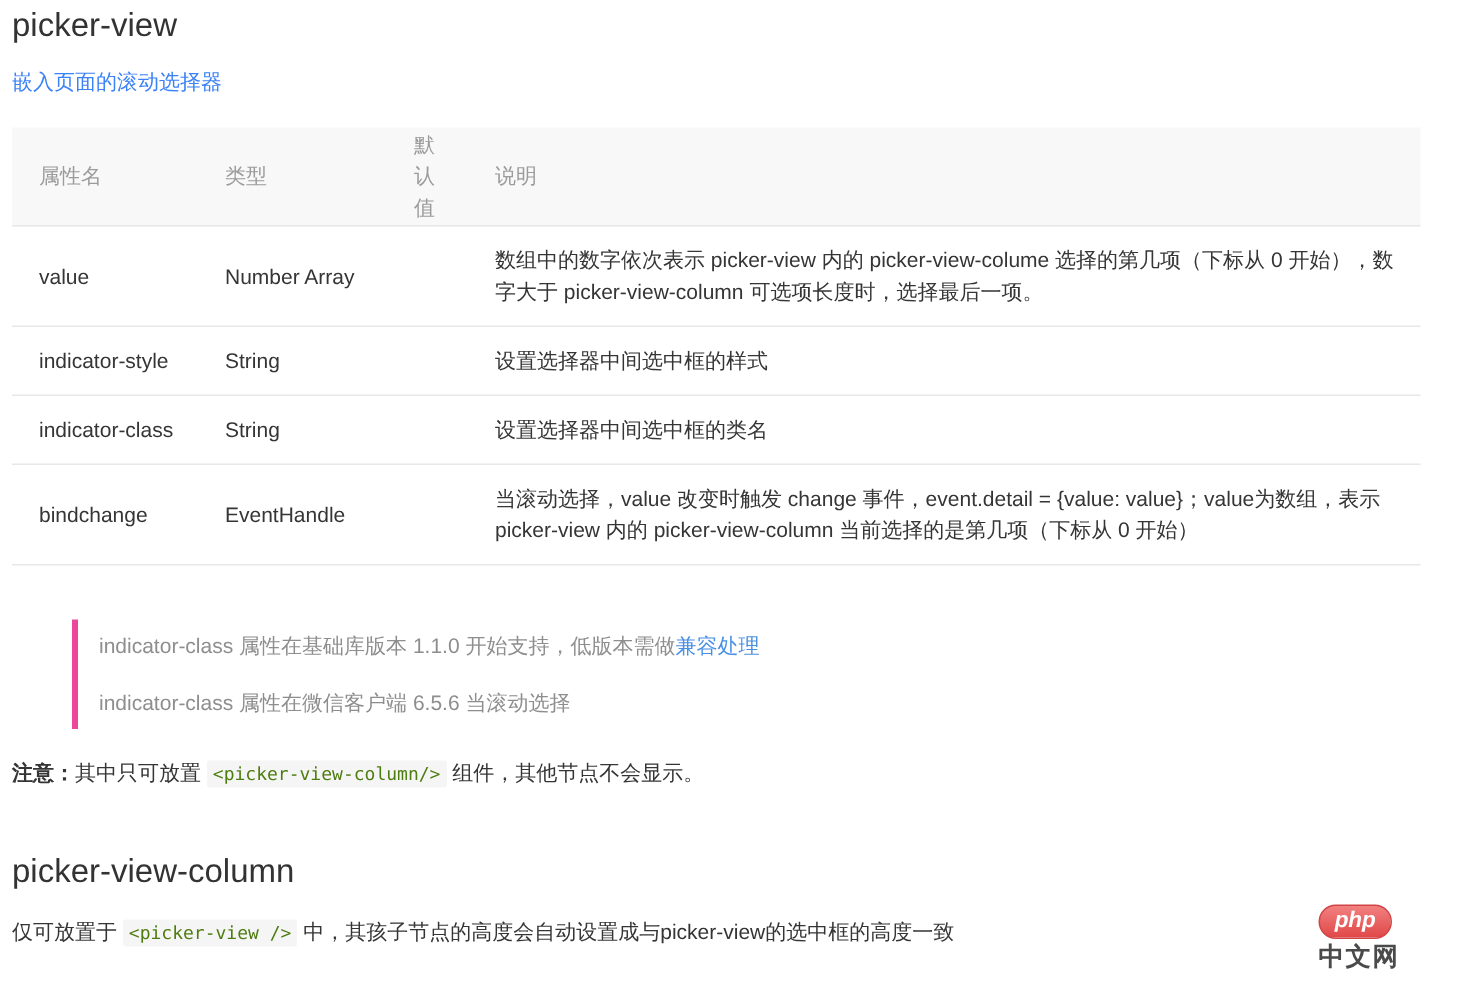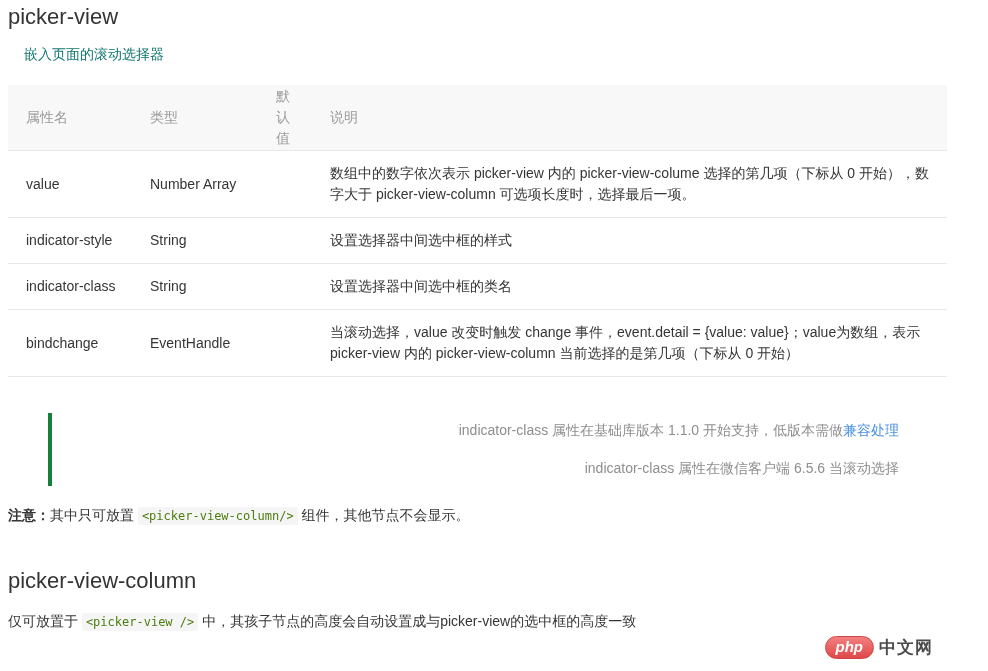--- a/index.html
+++ b/index.html
@@ -2,52 +2,52 @@
 <html><head>
 <meta charset="utf-8">
 <style>
   * { box-sizing: border-box; }
   html,body { margin:0; padding:0; background:#fff; }
   body { font-family:"Liberation Sans","DejaVu Sans",sans-serif; color:#353535; }
   .page { position:relative; width:947px; height:671px; background:#fff; overflow:hidden; }
   .content { padding:4px 8px 0 8px; }
 
   .page-title { font-size:22px; font-weight:400; color:#333; margin:0; line-height:26px; }
-  .page-subtitle { font-size:14px; color:#0f766e; margin:16px 0 0 16px; line-height:16px; }
+  .page-subtitle { font-size:14px; color:#3b82f6; margin:16px 0 0 0; line-height:16px; }
 
   table.attr-table { border-collapse:collapse; table-layout:fixed; width:954px; margin-top:23px; }
   .attr-table th {
     background:#f8f8f8; color:#9b9b9b; font-weight:400; text-align:left;
     font-size:14px; line-height:21px; padding:1px 30px 1px 0;
     vertical-align:middle; height:65px; border-bottom:1px solid #e8e8e8;
   }
   .attr-table th:first-child { padding-left:18px; }
   .attr-table td {
     font-size:14px; line-height:21px; color:#353535;
     padding:12px 30px 12px 0; border-bottom:1px solid #e8e8e8; vertical-align:middle;
   }
   .attr-table td:first-child { padding-left:18px; }
 
-  .quote { margin-top:36px; border-left:4px solid #15803d; padding:9px 0 9px 14px;text-align:right; }
+  .quote { margin-top:36px; border-left:4px solid #ec4899; padding:9px 0 9px 14px; }
   .quote p { margin:0; font-size:14px; color:#8e8e8e; line-height:17px; }
   .quote p + p { margin-top:21px; }
   .quote a { color:#4a90e2; text-decoration:none; cursor:pointer; }
 
   .note { margin-top:20px; font-size:14px; color:#353535; line-height:19px; }
   .note .note-label { font-weight:700; }
 
   code.inline-code {
     font-family:"DejaVu Sans Mono","Liberation Mono",monospace;
     font-size:12px; background:#f5f5f5; color:#4d7c0f; padding:2px 4px; border-radius:2px;
   }
 
   .section-title { font-size:22px; font-weight:400; color:#333; margin:42px 0 0 0; line-height:26px; }
   .section-text { margin:18px 0 0 0; font-size:14px; color:#353535; line-height:19px; }
 
-  .watermark { position:absolute; right:14px; bottom:12px; display:flex; align-items:center; }
+  .watermark { position:absolute; right:14px; bottom:22px; display:flex; align-items:center;flex-direction:column; }
   .php-badge {
     display:inline-block; background:linear-gradient(180deg,#f28080 0%,#e04848 100%);
     border:1px solid #d24444; color:#fff; font-style:italic; font-weight:700;
     font-size:15px; line-height:18px; padding:1px 10px 2px 10px; border-radius:12px;
   }
   .wm-text { font-size:17px; font-weight:700; color:#4a4a4a; margin-left:5px; letter-spacing:1px; }
 </style>
 </head>
 <body>
 

